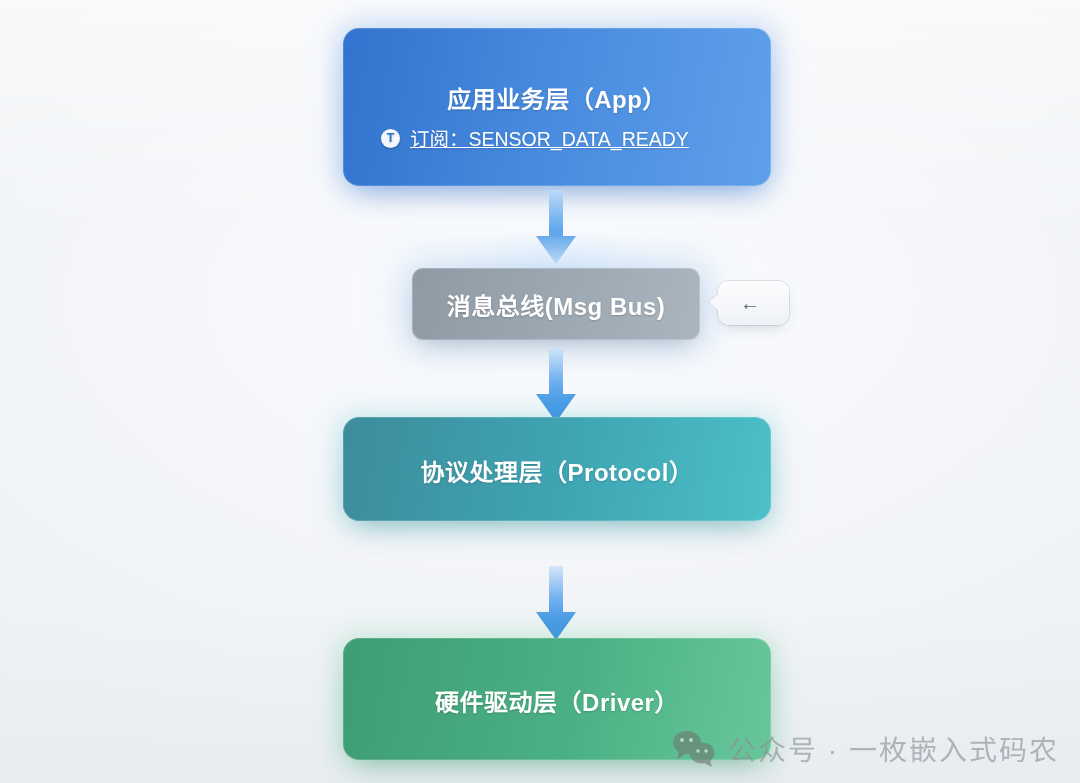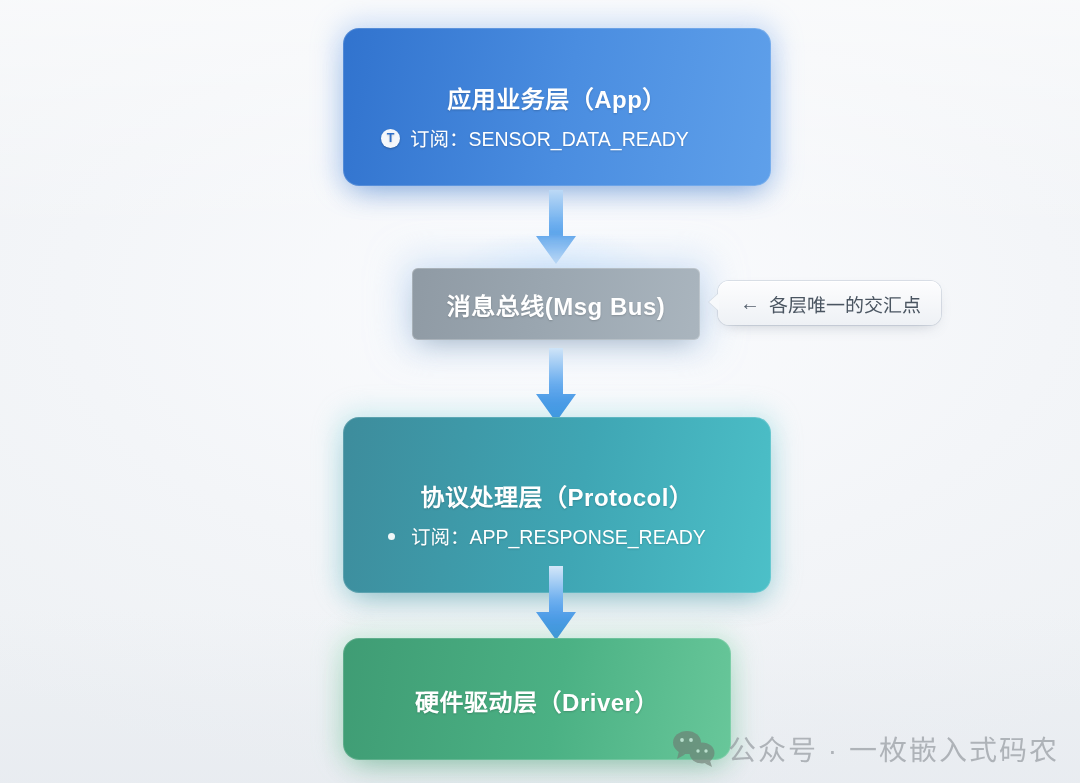--- a/index.html
+++ b/index.html
@@ -67,21 +67,21 @@
   .node-line {
     display: flex;
     align-items: center;
     gap: 10px;
     font-size: 19.5px;
     line-height: 1.15;
     white-space: nowrap;
     text-shadow: 0 1px 2px rgba(0,0,0,0.16);
   }
 
-  .line-text { display: inline-block; }
+  .line-text { display: inline-block; text-decoration: underline; }
 
   
   .bullet {
     flex: 0 0 auto;
     width: 20px;
     height: 20px;
     display: inline-flex;
     align-items: center;
     justify-content: center;
   }
@@ -123,21 +123,21 @@
       0 14px 30px -12px rgba(49,104,186,0.48),
       0 0 26px 6px rgba(126,174,238,0.38);
   }
 
   
   #node-bus {
     left: 412px;
     top: 268px;
     width: 288px;
     height: 72px;
-    border-radius: 6px;
+    border-radius: 11px;
     padding: 0;
     align-items: center;
     justify-content: center;
     background: linear-gradient(100deg, #8f9aa4 0%, #9aa6b0 45%, #aab5be 100%);
     box-shadow:
       0 0 0 1px rgba(255,255,255,0.22) inset,
       0 10px 26px -10px rgba(110,125,140,0.5),
       0 0 34px 10px rgba(186,214,244,0.55);
   }
   #node-bus .node-title {
@@ -154,33 +154,33 @@
     pointer-events: none;
     background: radial-gradient(ellipse 150px 58px at 50% 24%, rgba(226,241,255,0.95) 0%, rgba(226,241,255,0.0) 70%);
     filter: blur(2px);
   }
 
   
   #node-protocol {
     left: 343px;
     top: 417px;
     width: 428px;
-    height: 176px;
+    height: 104px;
     background: linear-gradient(100deg, #3d8c9c 0%, #3fa6b4 55%, #4cc0c8 100%);
     box-shadow:
       0 0 0 1px rgba(255,255,255,0.16) inset,
       0 14px 30px -12px rgba(46,122,136,0.45),
       0 0 24px 6px rgba(140,216,224,0.38);
   }
 
   
   #node-driver {
     left: 343px;
     top: 638px;
-    width: 388px;
+    width: 428px;
     height: 122px;
     background: linear-gradient(100deg, #3f9c74 0%, #4bb184 55%, #68c79a 100%);
     box-shadow:
       0 0 0 1px rgba(255,255,255,0.16) inset,
       0 14px 30px -12px rgba(50,130,95,0.45),
       0 0 24px 6px rgba(150,222,186,0.4);
   }
 
   
   .arrow {
@@ -280,45 +280,40 @@
   </div>
 
   <div class="bus-glow"></div>
   <div class="node" id="node-bus">
     <div class="node-title">消息总线(Msg Bus)</div>
   </div>
 
   <div id="callout">
     <span class="tail"></span>
     <span class="callout-arrow">←</span>
-    <span class="callout-text">各层唯一的交汇点</span>
   </div>
 
   <div class="arrow" id="arrow-2">
     <svg viewBox="0 0 54 78" aria-hidden="true">
       <defs>
         <linearGradient id="agrad2" x1="0" y1="0" x2="0" y2="1">
           <stop offset="0%" stop-color="#cfe4f8"></stop>
           <stop offset="45%" stop-color="#6fb0ef"></stop>
           <stop offset="100%" stop-color="#1f7fe0"></stop>
         </linearGradient>
       </defs>
       <path d="M20 0 H34 V46 H47 L27 74 L7 46 H20 Z" fill="url(#agrad2)"></path>
     </svg>
   </div>
 
   <div class="node" id="node-protocol">
     <div class="node-title">协议处理层（Protocol）</div>
     <div class="node-lines">
 
 
-      <div class="node-line">
-        <span class="bullet dot"></span>
-        <span class="line-text">订阅：APP_RESPONSE_READY</span>
-      </div>
 
     </div>
   </div>
 
   <div class="arrow" id="arrow-3">
     <svg viewBox="0 0 54 78" aria-hidden="true">
       <defs>
         <linearGradient id="agrad3" x1="0" y1="0" x2="0" y2="1">
           <stop offset="0%" stop-color="#d4e7f9"></stop>
           <stop offset="45%" stop-color="#6fb0ef"></stop>

